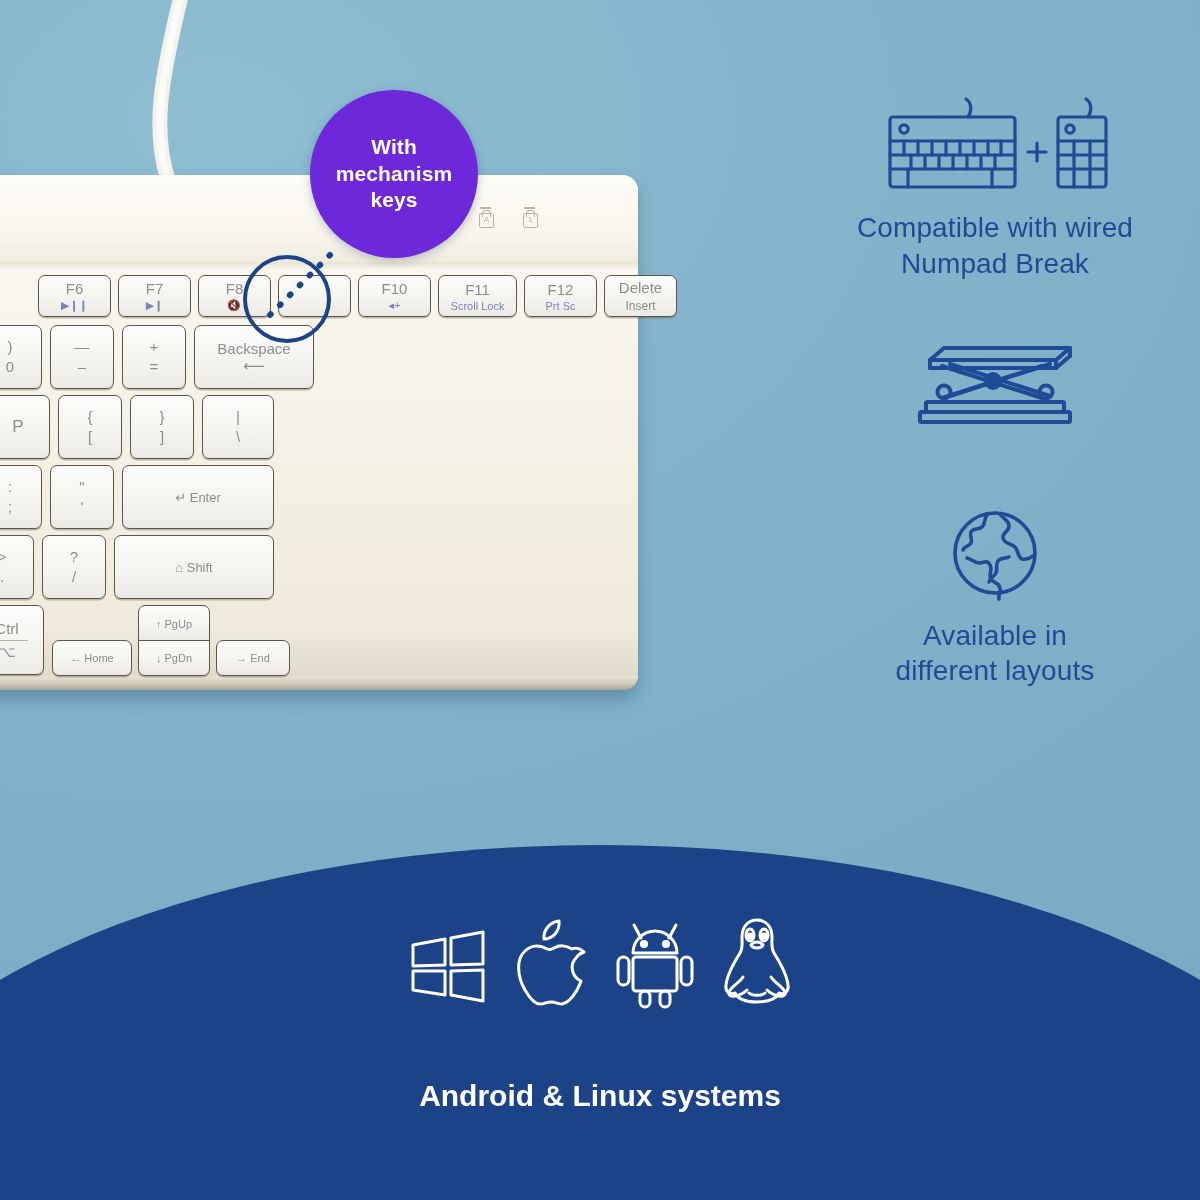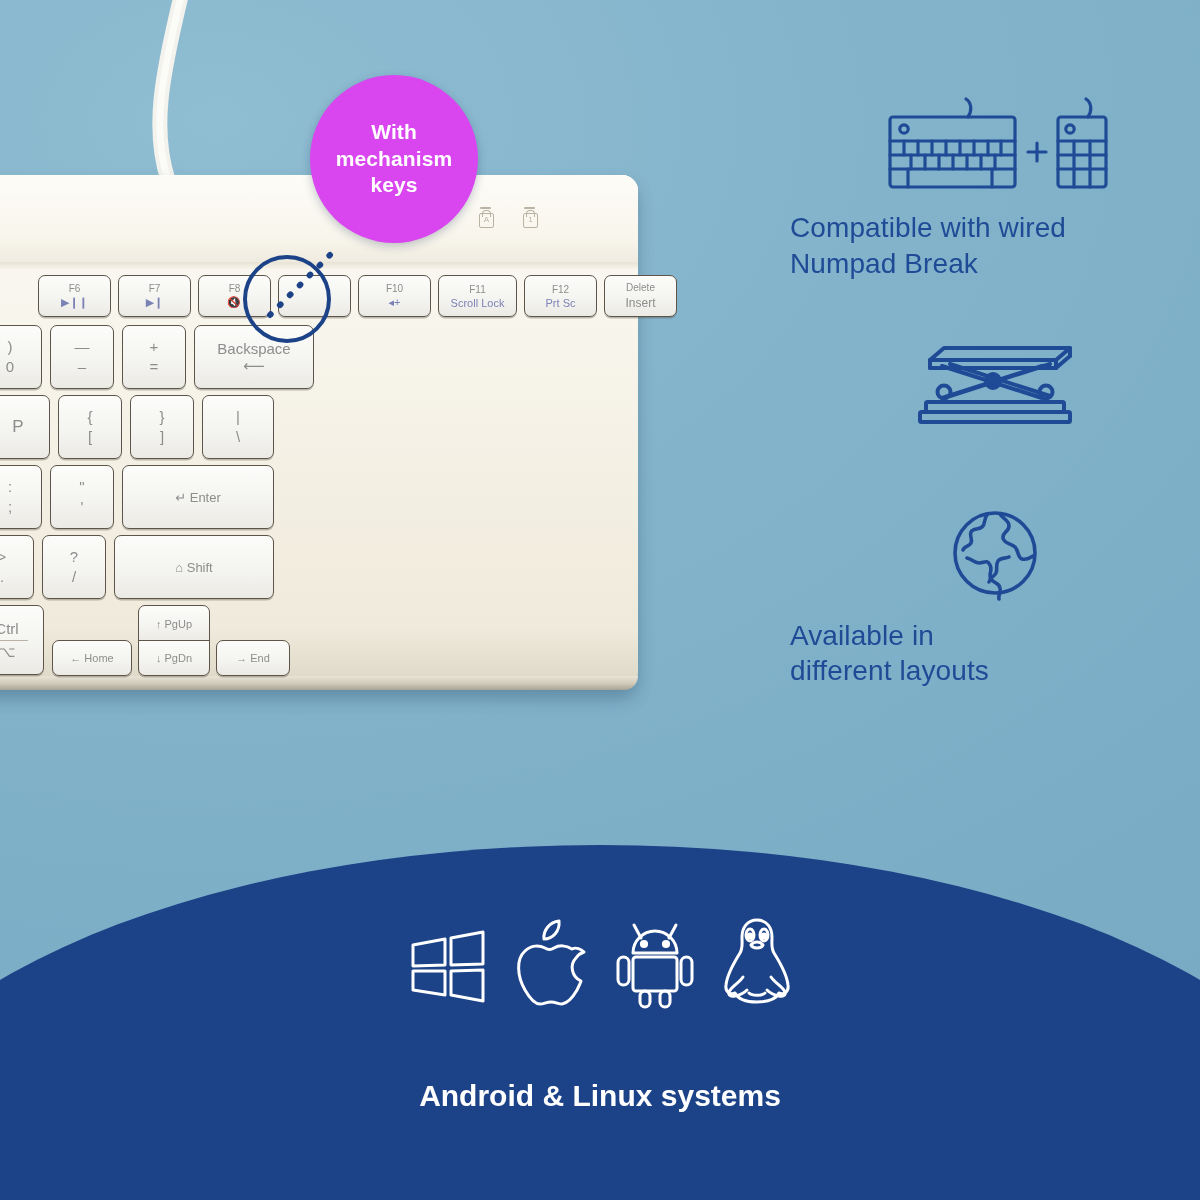--- a/index.html
+++ b/index.html
@@ -70,48 +70,48 @@
     border:1.5px solid #5d554a;
     border-radius:7px;
     box-shadow:0 1.5px 0 rgba(80,72,60,.35);
     color:#8d8d8d;
     font-family:"Liberation Sans",sans-serif;
     display:flex;flex-direction:column;align-items:center;justify-content:center;
     overflow:hidden;
   }
   .key .t{font-size:17px;line-height:1.05;}
   .key .t2{font-size:15px;line-height:1.05;}
-  .key .fn{font-size:10px;color:#8d8d8d;}
+  .key .fn{font-size:15px;color:#8d8d8d;}
   .key .sub{font-size:11px;color:#7b83b5;margin-top:2px;}
   .key .subg{font-size:12px;color:#8d8d8d;margin-top:3px;}
   .key .blue{color:#7b83b5;}
   .key .stack{font-size:15px;color:#8d8d8d;line-height:1.35;text-align:center;}
   .key .rowlbl{font-size:13px;color:#8d8d8d;display:flex;align-items:center;gap:4px;}
   .key .divline{width:58%;height:1px;background:#b8b2a6;margin:3px 0;}
 
   
   .badge{
-    position:absolute;left:310px;top:75px;width:168px;height:168px;
-    border-radius:50%;background:#d946ef;
+    position:absolute;left:310px;top:90px;width:168px;height:168px;
+    border-radius:50%;background:#6d28d9;
     display:flex;align-items:center;justify-content:center;
     box-shadow:0 3px 10px rgba(15,40,80,.25);
   }
   .badge span{
     color:#fff;font-weight:bold;font-size:21px;line-height:1.28;text-align:center;
     font-family:"Liberation Sans",sans-serif;letter-spacing:.1px;
   }
   .hl-circle{
     position:absolute;left:243px;top:255px;width:80px;height:80px;
     border:4px solid #1c4287;border-radius:50%;
   }
   .dots{position:absolute;left:240px;top:220px;width:120px;height:120px;overflow:visible;}
 
   
   .features{position:absolute;left:790px;top:80px;width:410px;}
-  .feature{width:410px;text-align:left;margin-bottom:38px;}
+  .feature{width:410px;text-align:center;margin-bottom:38px;}
   .feature .ficon{height:130px;display:flex;align-items:center;justify-content:center;}
   .feature .flabel{
     color:#1f4b96;font-size:28px;line-height:1.28;
     font-family:"Liberation Sans",sans-serif;letter-spacing:.1px;
   }
 
   
   .os-row{
     position:absolute;left:0;top:915px;width:1200px;
     display:flex;align-items:flex-end;justify-content:center;gap:24px;

